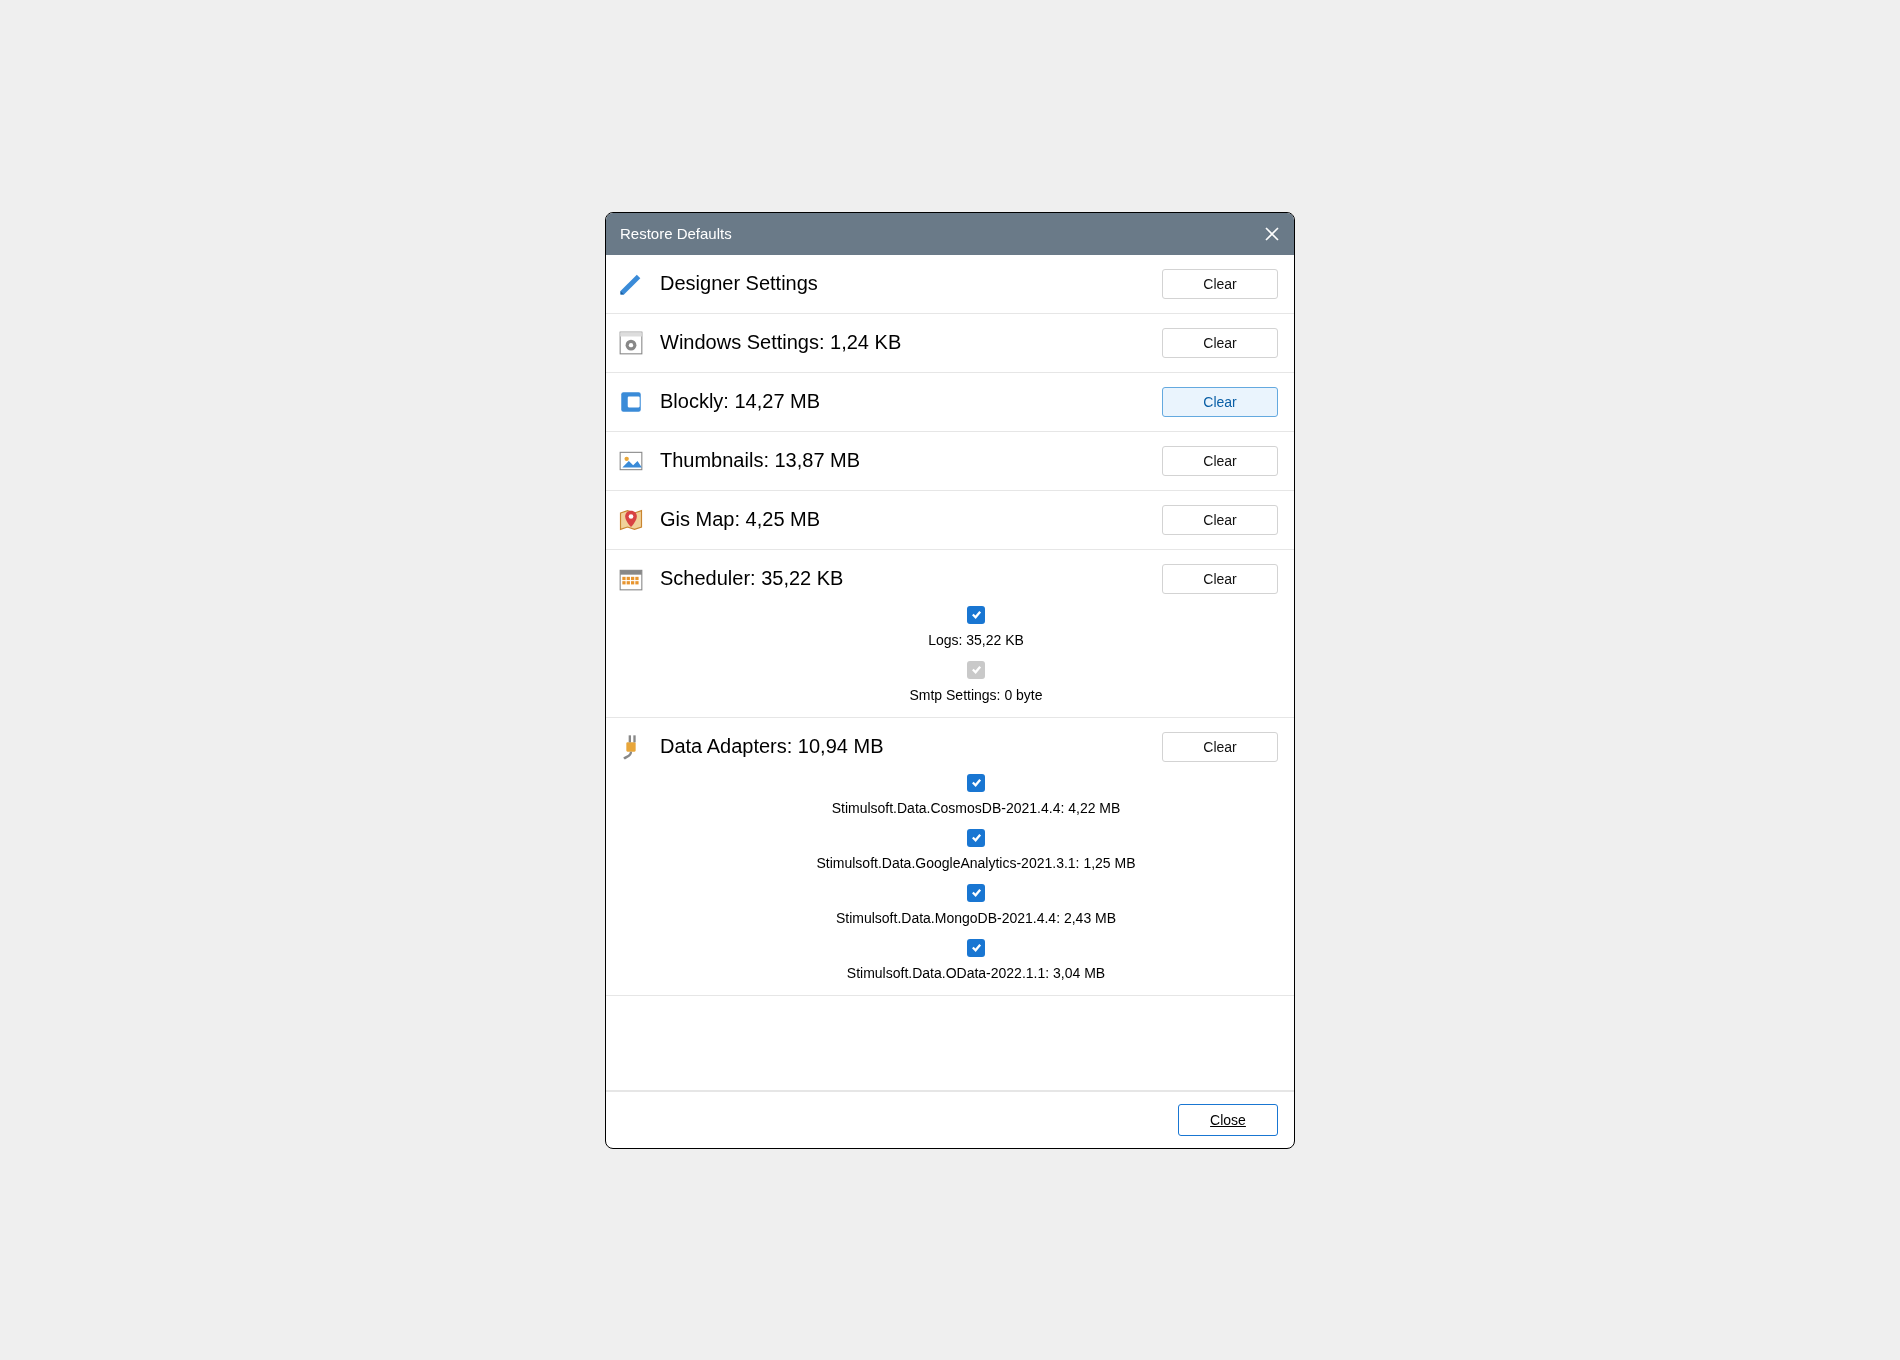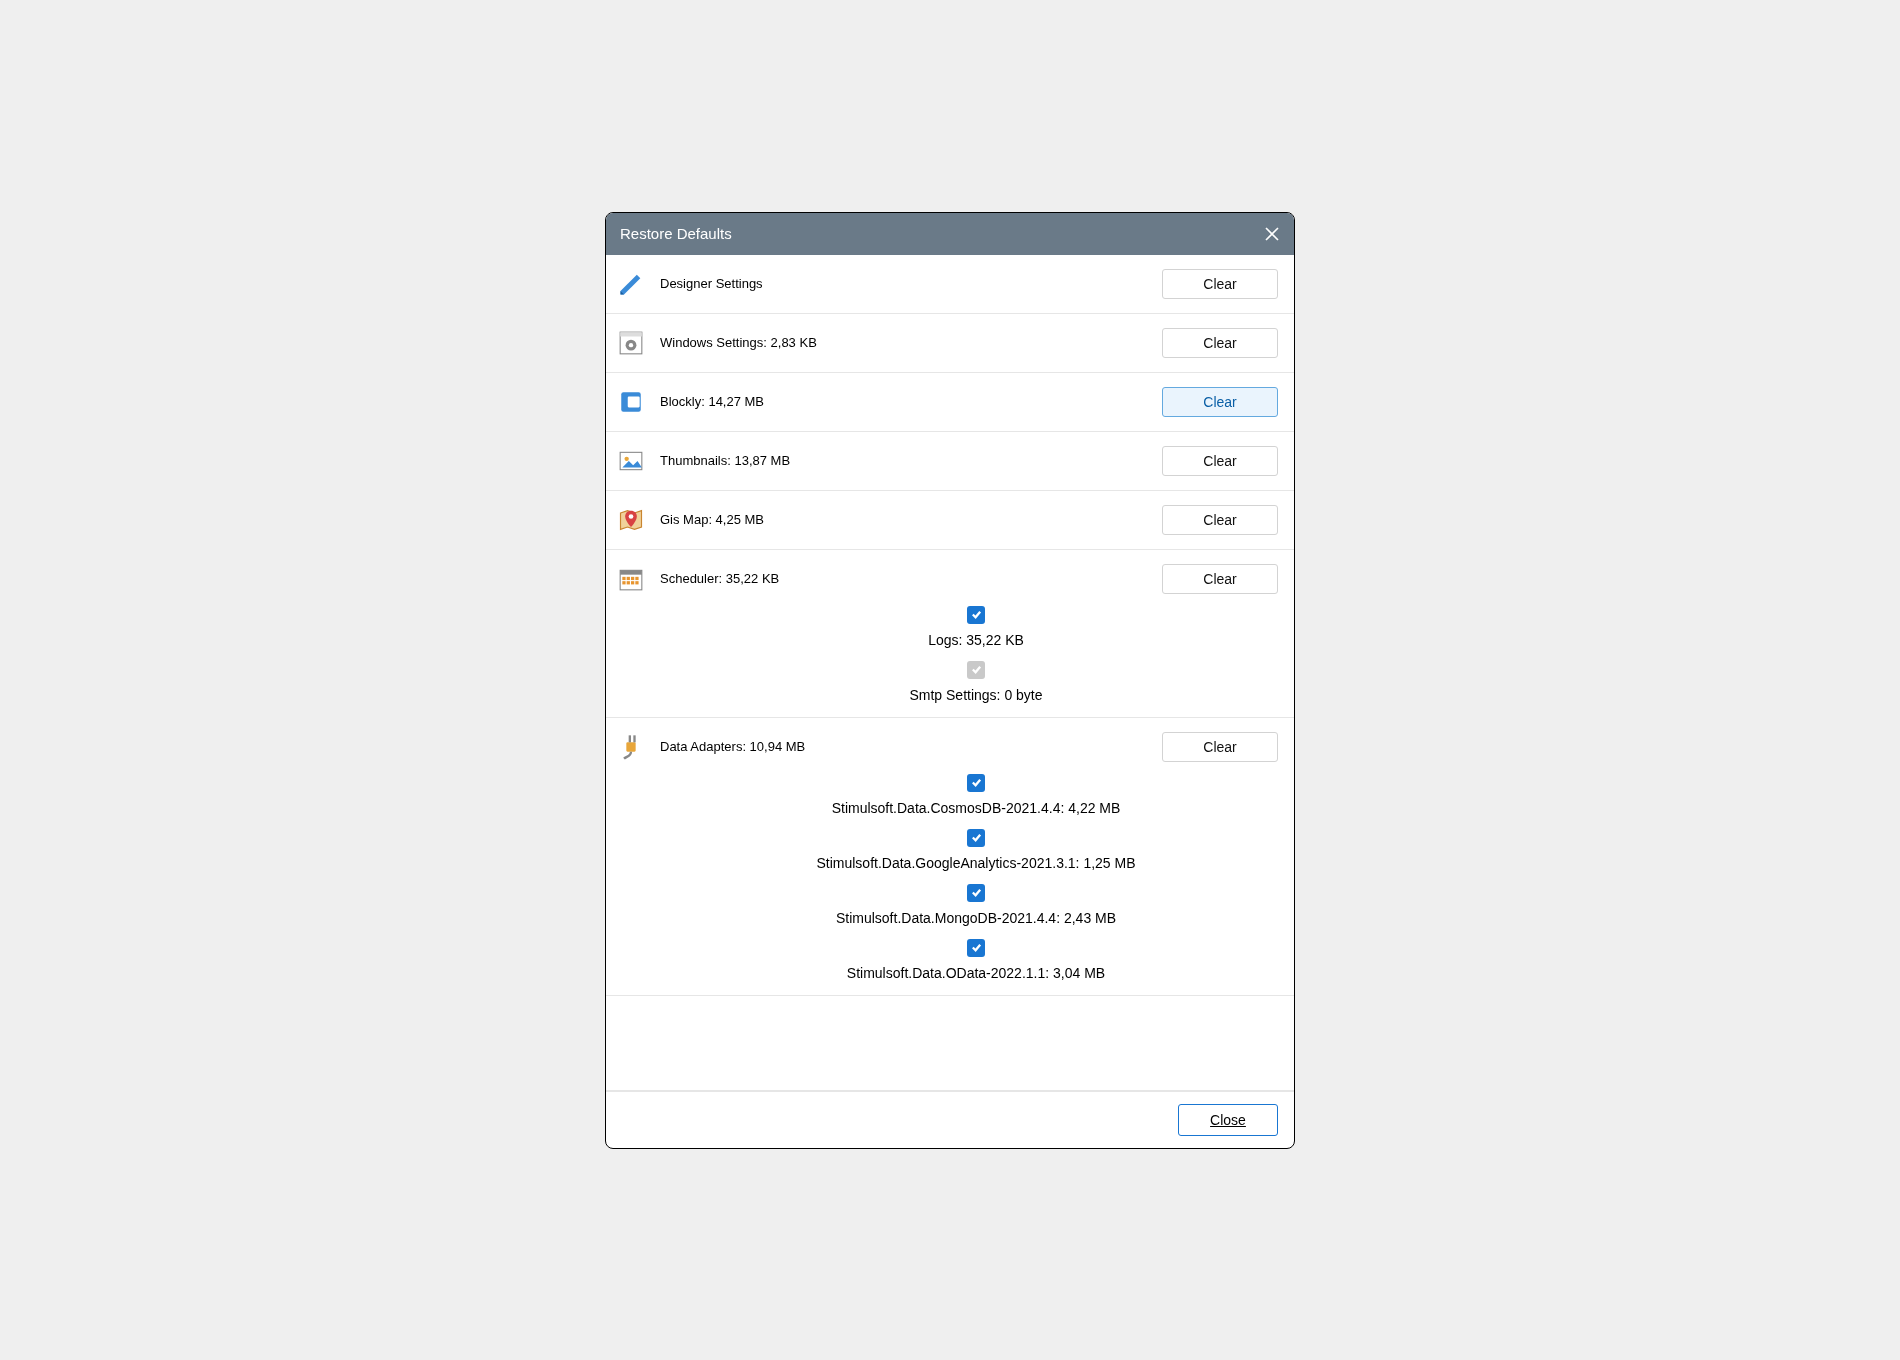--- a/index.html
+++ b/index.html
@@ -53,21 +53,21 @@
     }
     .section-row .icon-box {
       width: 30px; height: 30px;
       flex-shrink: 0;
       display: flex;
       align-items: center;
       justify-content: center;
     }
     .section-row .label {
       flex: 1;
-      font-size: 13px;
+      font-size: 20px;
     }
     .clear-btn {
       background: #fff;
       border: 1px solid #d3d3d3;
       border-radius: 3px;
       padding: 6px 0;
       width: 116px;
       text-align: center;
       font-size: 14px;
       color: #111;
@@ -162,21 +162,21 @@
     <div class="section">
       <div class="section-row">
         <span class="icon-box">
           <svg viewBox="0 0 24 24" width="26" height="26">
               <rect x="2" y="2" width="20" height="20" fill="#fff" stroke="#888" stroke-width="1"></rect>
               <rect x="2" y="2" width="20" height="4" fill="#ddd"></rect>
               <circle cx="12" cy="14" r="5" fill="#888"></circle>
               <circle cx="12" cy="14" r="2" fill="#fff"></circle>
             </svg>
         </span>
-        <span class="label">Windows Settings: 2,83 KB</span>
+        <span class="label">Windows Settings: 1,24 KB</span>
         <button class="clear-btn">Clear</button>
       </div>
     </div>
 
     <div class="section">
       <div class="section-row">
         <span class="icon-box">
           <svg viewBox="0 0 24 24" width="26" height="26">
               <rect x="3" y="3" width="18" height="18" rx="2" fill="#3a8bd8"></rect>
               <rect x="9" y="7" width="11" height="10" rx="1" fill="#fff"></rect>

